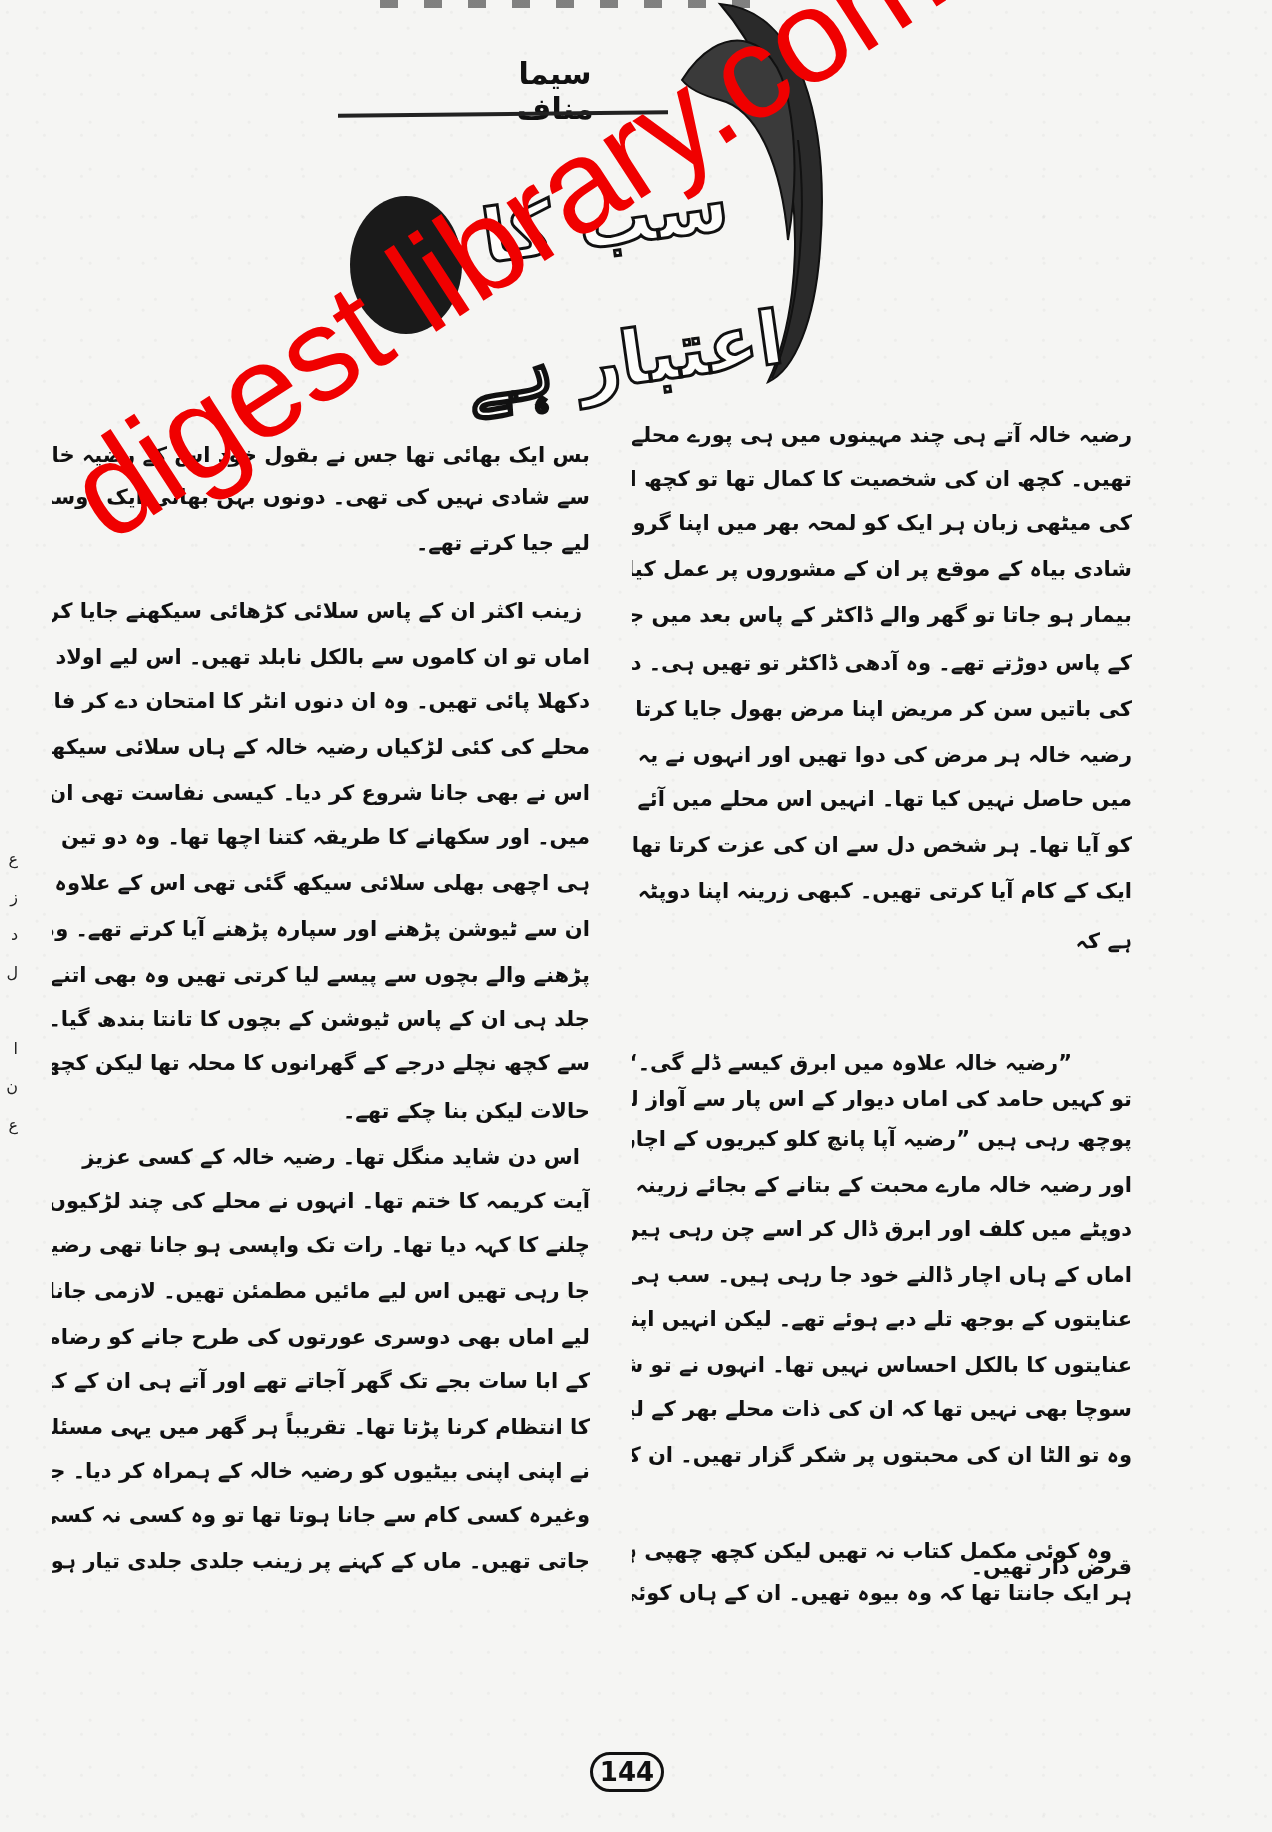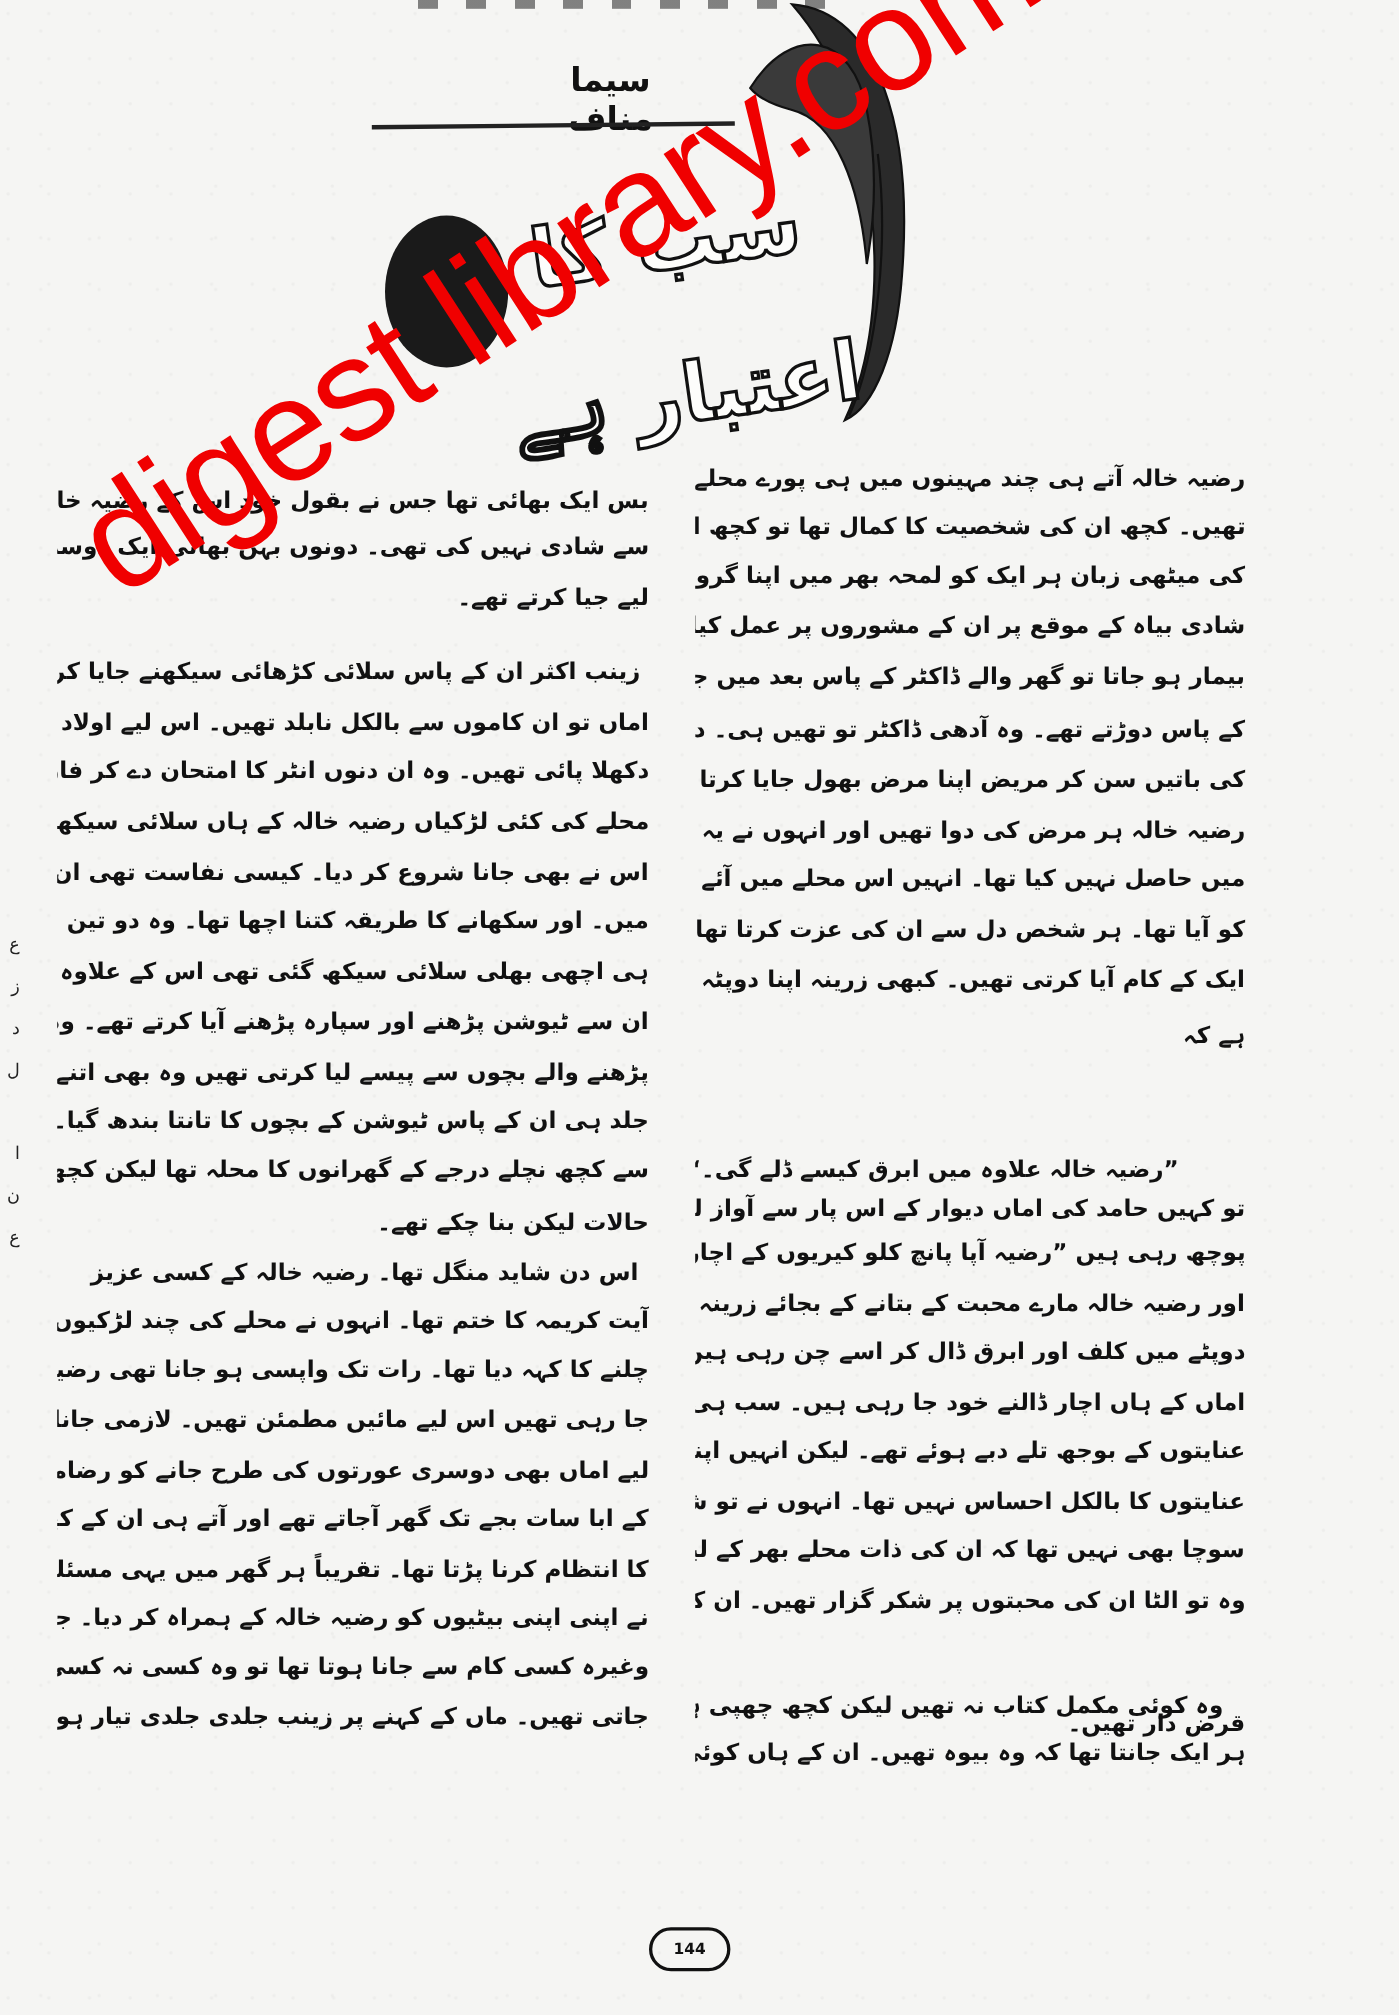--- a/index.html
+++ b/index.html
@@ -56,21 +56,21 @@
     overflow: hidden;
   }
   .line.short { text-align-last: right; }
   .col-r { left: 632px; width: 500px; }
   .col-l { left: 52px; width: 538px; }
   .col-r.indent { width: 470px; }
   .col-l.indent { width: 500px; }
   .page-number {
     position: absolute; left: 590px; top: 1752px; width: 68px; height: 34px;
     border: 3px solid #111; border-radius: 20px;
-    font-size: 14px; font-weight: bold; text-align: center; line-height: 34px;
+    font-size: 26px; font-weight: bold; text-align: center; line-height: 34px;
     font-family: "DejaVu Sans", sans-serif;
   }
   .watermark {
     position: absolute; left: 120px; top: 430px;
     font-family: "Liberation Sans", sans-serif;
     font-size: 132px; color: #f00000; white-space: nowrap;
     transform-origin: 0 100%; transform: rotate(-33deg);
     line-height: 1; letter-spacing: -1px;
   }
 </style>

